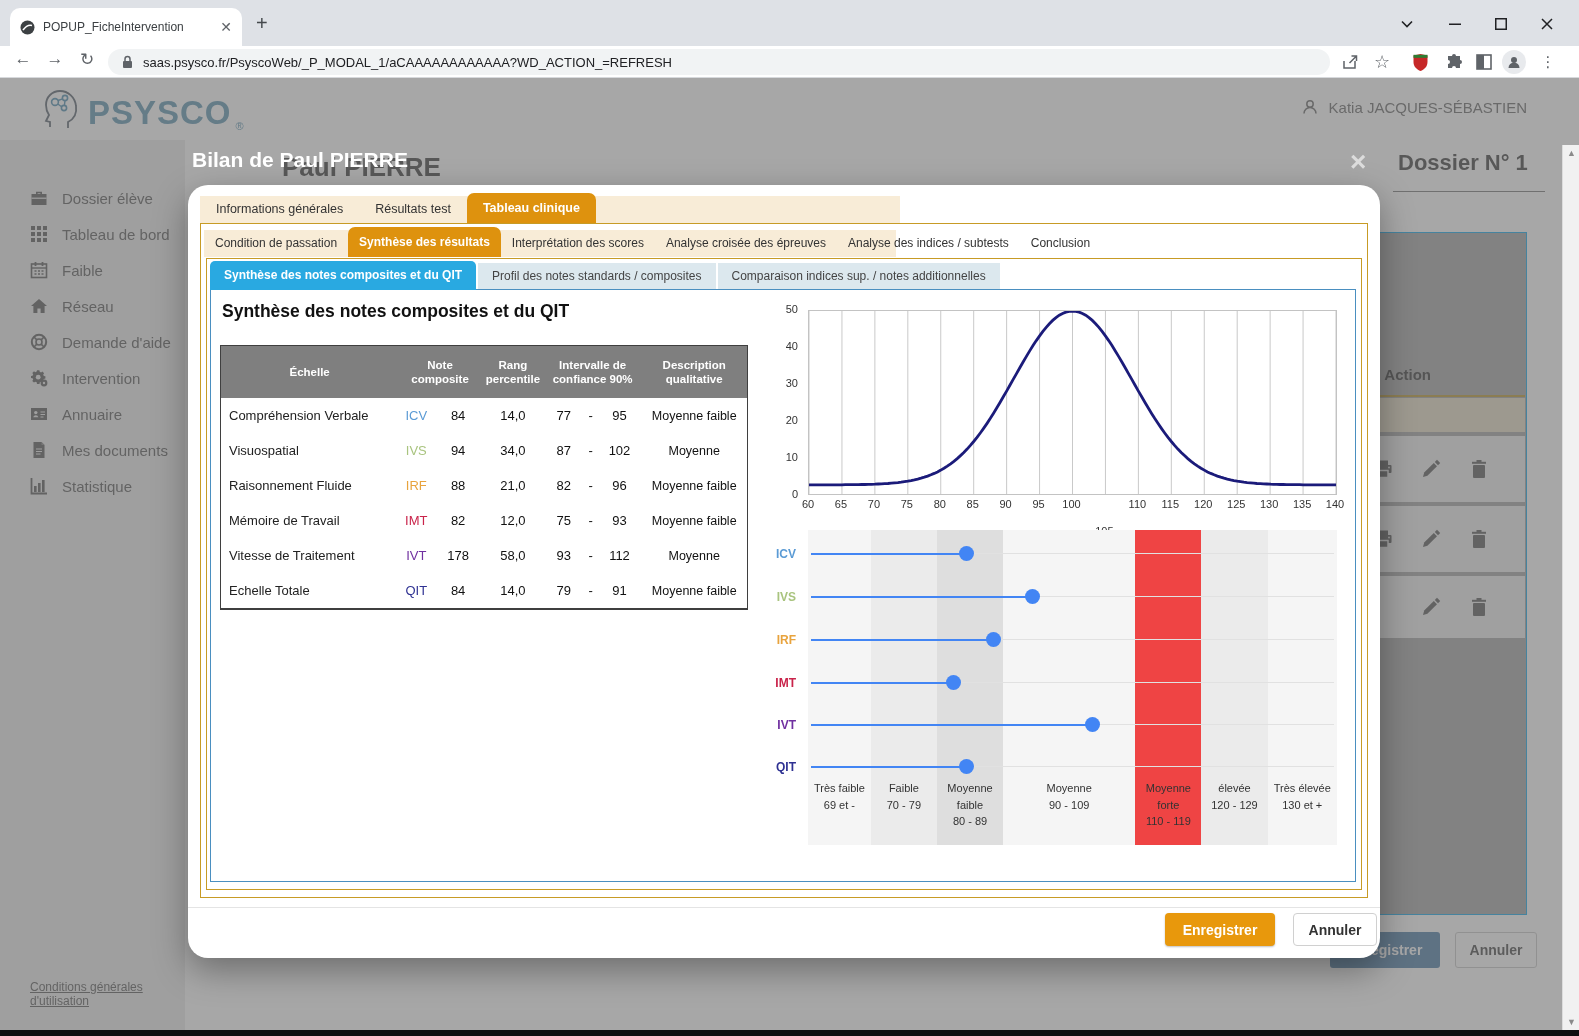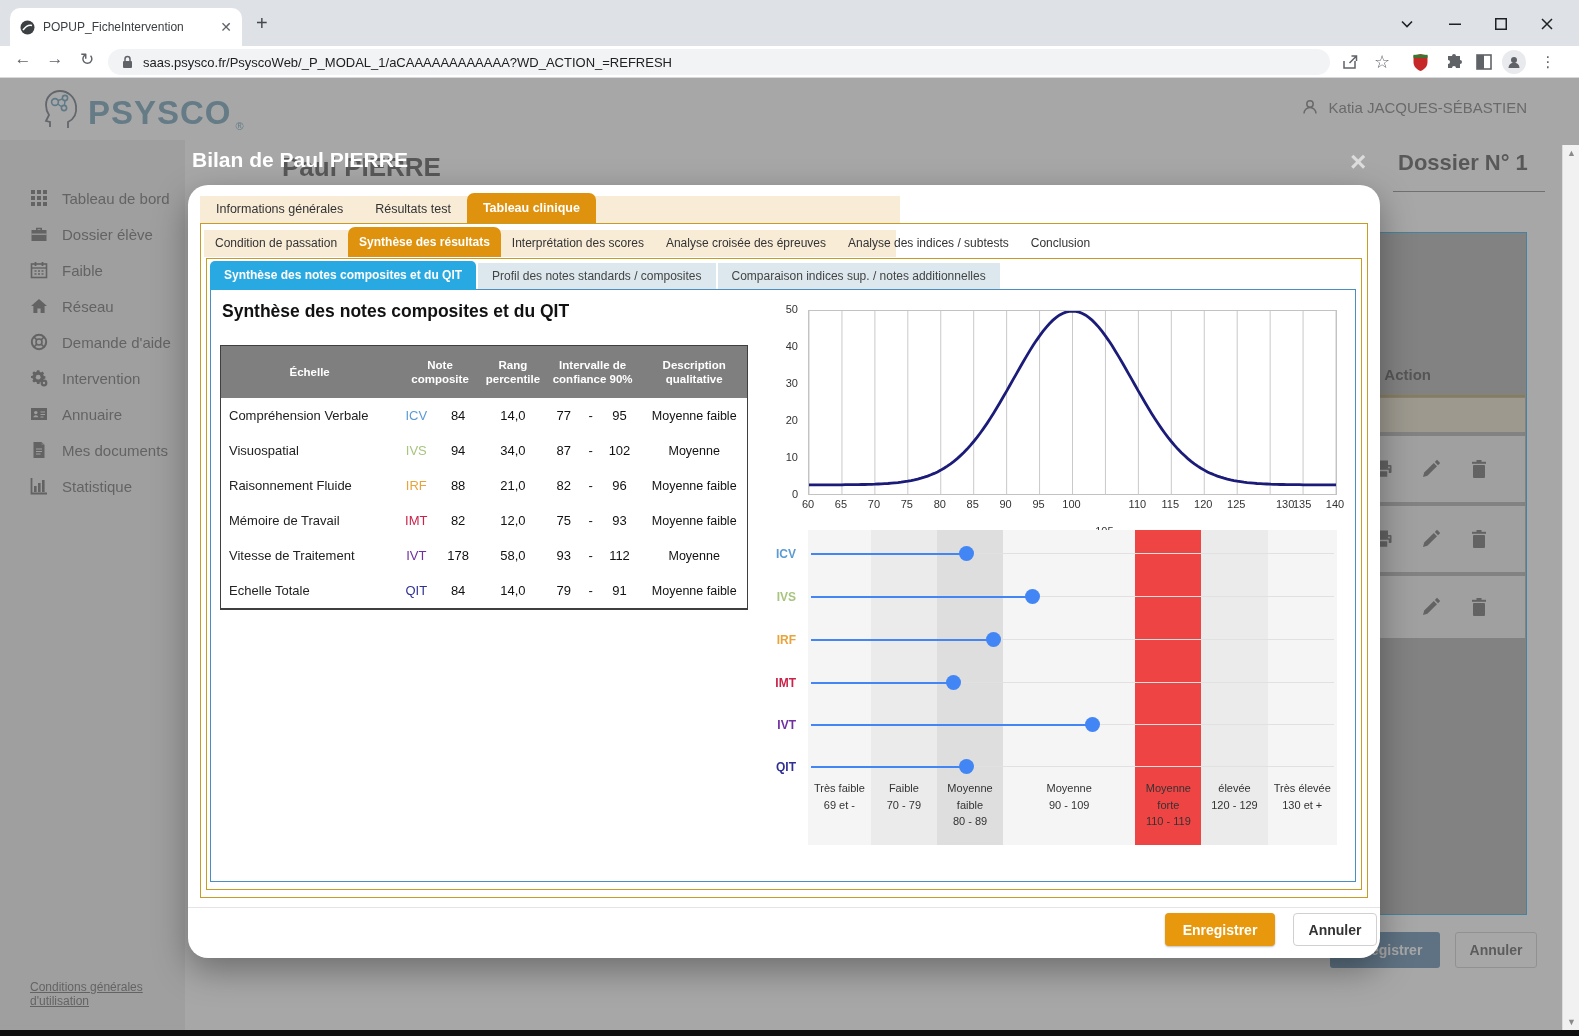--- a/index.html
+++ b/index.html
@@ -208,31 +208,31 @@
             <path d="M3 15.5a6 6 0 0 1 12 0" fill="none" stroke="#666" stroke-width="1.5"></path>
           </svg>
         <span>Katia JACQUES-SÉBASTIEN</span>
       </div>
     </div>
 
     <div id="sidebar">
       <div class="list">
         <div class="side-item">
           <svg class="ic" width="18" height="18" viewBox="0 0 18 18" fill="#555">
-              <path d="M1 1h4v4H1zM7 1h4v4H7zM13 1h4v4h-4zM1 7h4v4H1zM7 7h4v4H7zM13 7h4v4h-4zM1 13h4v4H1zM7 13h4v4H7zM13 13h4v4h-4z"></path>
-            </svg>
-          <span>Tableau de bord</span>
-        </div>
-        <div class="side-item">
-          <svg class="ic" width="18" height="18" viewBox="0 0 18 18" fill="#555">
               <path d="M1.5 5h15v11h-15z"></path>
               <path d="M6 5V2.8h6V5h-1.6V4.2H7.6V5z"></path>
               <rect x="1.5" y="8.6" width="15" height="1.2" fill="#ebebeb"></rect>
             </svg>
           <span>Dossier élève</span>
+        </div>
+        <div class="side-item">
+          <svg class="ic" width="18" height="18" viewBox="0 0 18 18" fill="#555">
+              <path d="M1 1h4v4H1zM7 1h4v4H7zM13 1h4v4h-4zM1 7h4v4H1zM7 7h4v4H7zM13 7h4v4h-4zM1 13h4v4H1zM7 13h4v4H7zM13 13h4v4h-4z"></path>
+            </svg>
+          <span>Tableau de bord</span>
         </div>
         <div class="side-item">
           <svg class="ic" width="18" height="18" viewBox="0 0 18 18">
               <rect x="1.5" y="3" width="15" height="13.5" fill="none" stroke="#555" stroke-width="1.6"></rect>
               <path d="M1.5 7h15" stroke="#555" stroke-width="1.4"></path>
               <path d="M5.5 1v4M12.5 1v4" stroke="#555" stroke-width="1.8"></path>
               <path d="M4.5 10h2M8 10h2M11.5 10h2M4.5 13h2M8 13h2M11.5 13h2" stroke="#555" stroke-width="1.4"></path>
             </svg>
           <span>Faible</span>
         </div>
@@ -499,21 +499,21 @@
         <div style="left: 131.8px;">80</div>
         <div style="left: 164.7px;">85</div>
         <div style="left: 197.6px;">90</div>
         <div style="left: 230.6px;">95</div>
         <div style="left: 263.5px;">100</div>
         <div style="left: 296.4px; margin-top: 27px;">105</div>
         <div style="left: 329.4px;">110</div>
         <div style="left: 362.3px;">115</div>
         <div style="left: 395.3px;">120</div>
         <div style="left: 428.2px;">125</div>
-        <div style="left: 461.1px; margin-left: 16px;">130</div>
+        <div style="left: 461.1px;">130</div>
         <div style="left: 494.1px;">135</div>
         <div style="left: 527px;">140</div>
       </div>
 
     <div id="dotplot">
       <div id="dp-bands">
           <div class="band" style="width: 11.875%; background: rgb(245, 245, 245); position: relative;">
             <div class="band-label">
               <div>Très faible</div>
               <div>69 et -</div>

